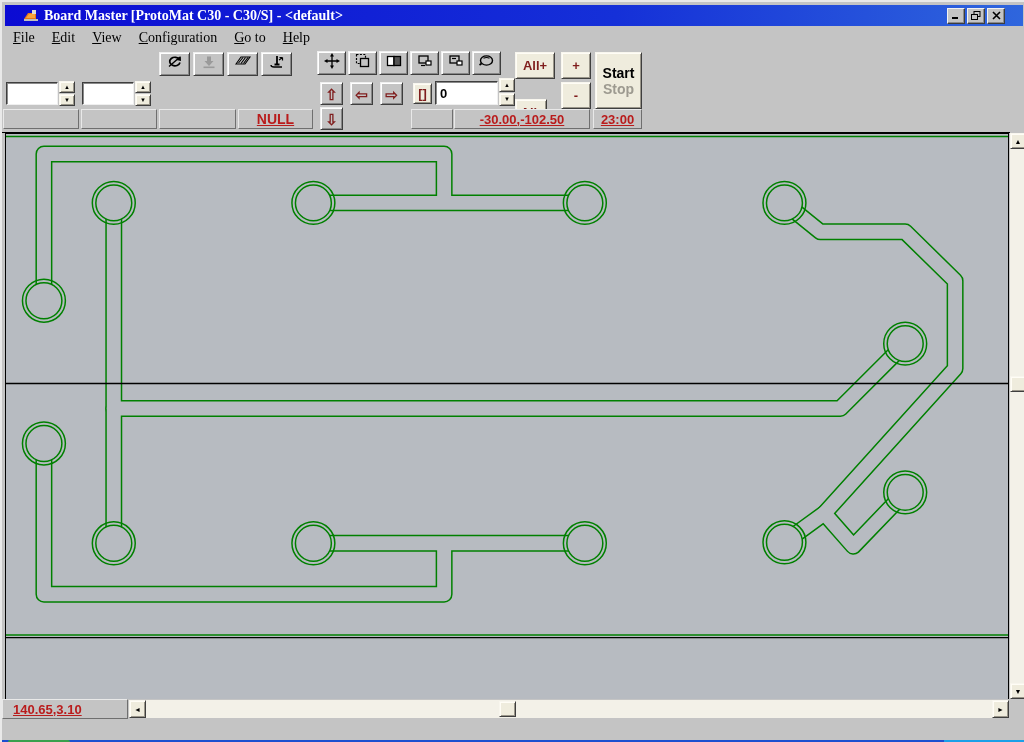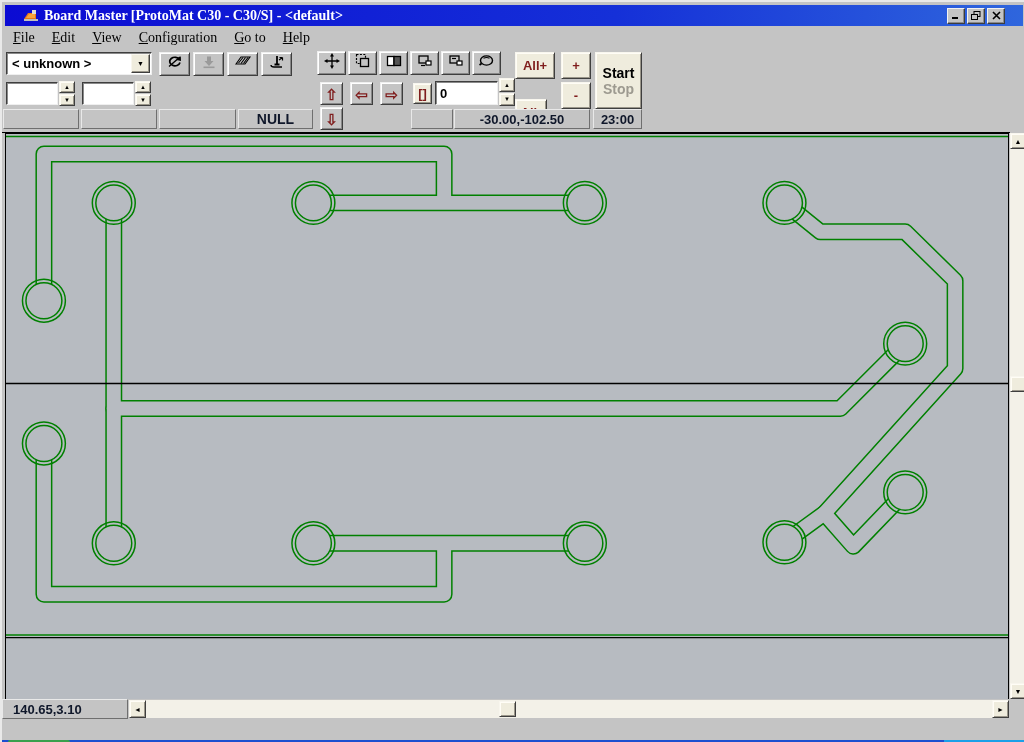--- a/index.html
+++ b/index.html
@@ -27,21 +27,21 @@
 
   
   .raised{background:#c4c4c4;border:1px solid;border-color:#efefef #3e3e3e #3e3e3e #efefef;
     box-shadow:inset 1px 1px 0 #fff,inset -1px -1px 0 #878787;}
   .cream{background:#efecdd;border:1px solid;border-color:#f8f6ee #3e3e3e #3e3e3e #f8f6ee;
     box-shadow:inset 1px 1px 0 #fffdf6,inset -1px -1px 0 #9a968a;}
   .sunkfield{background:#fff;border:1px solid;border-color:#3e3e3e #efefef #efefef #3e3e3e;
     box-shadow:inset 1px 1px 0 #8a8a8a;}
   .cell{background:#c4c4c4;border:1px solid;border-color:#e9e9e9 #6f6f6f #6f6f6f #e9e9e9;
     display:flex;align-items:center;justify-content:center;
-    font-weight:bold;font-size:13px;color:#0f172a;}
+    font-weight:bold;font-size:13px;color:#b91c1c;text-decoration:underline;}
   .btxt{font-weight:bold;font-size:13px;color:#7f1d1d;display:flex;align-items:center;justify-content:center;}
 
   
   .combo{background:#fff;border:1px solid;border-color:#3e3e3e #efefef #efefef #3e3e3e;
     box-shadow:inset 1px 1px 0 #8a8a8a;display:flex;align-items:center;}
   .combo .val{flex:1;font-weight:bold;font-size:13px;padding-left:5px;white-space:nowrap;}
   .combo .drop{width:17px;height:17px;margin-right:1px;flex:none;
     background:#efecdd;border:1px solid;border-color:#f8f6ee #3e3e3e #3e3e3e #f8f6ee;
     box-shadow:inset -1px -1px 0 #9a968a;
     display:flex;align-items:center;justify-content:center;font-size:7px;}
@@ -104,24 +104,20 @@
 
   <div id="menubar" class="abs">
       <span class="menu-item"><u>F</u><span>i</span><span>l</span><span>e</span></span>
       <span class="menu-item"><u>E</u><span>d</span><span>i</span><span>t</span></span>
       <span class="menu-item"><u>V</u><span>i</span><span>e</span><span>w</span></span>
       <span class="menu-item"><u>C</u><span>o</span><span>n</span><span>f</span><span>i</span><span>g</span><span>u</span><span>r</span><span>a</span><span>t</span><span>i</span><span>o</span><span>n</span></span>
       <span class="menu-item"><u>G</u><span>o</span><span> </span><span>t</span><span>o</span></span>
       <span class="menu-item"><u>H</u><span>e</span><span>l</span><span>p</span></span>
     </div>
 
-  <div class="abs combo" style="left:4px;top:50px;width:146px;height:23px;">
-    <span class="val">&lt; unknown &gt;</span>
-    <span class="drop">▼</span>
-  </div>
 
   <div class="abs raised" style="left:157px;top:50px;width:31px;height:24px;">
     <svg class="icon-svg" width="18" height="18" viewBox="0 0 18 18">
       <path d="M13.5 6.5 A5.2 4.3 0 1 0 14 9.5" fill="none" stroke="#000" stroke-width="1.7"></path>
       <polygon points="14.8,3.2 15,8 10.5,7" fill="#000"></polygon>
       <line x1="3" y1="13.5" x2="14" y2="4" stroke="#000" stroke-width="1.4"></line>
     </svg>
   </div>
   <div class="abs raised" style="left:191px;top:50px;width:31px;height:24px;">
     <svg class="icon-svg" width="18" height="18" viewBox="0 0 18 18">

